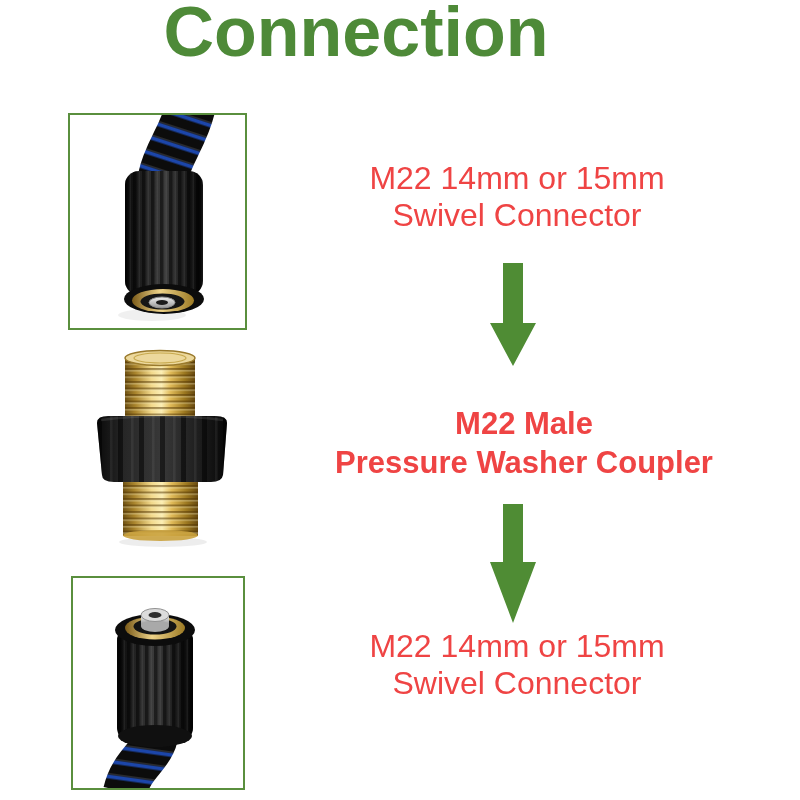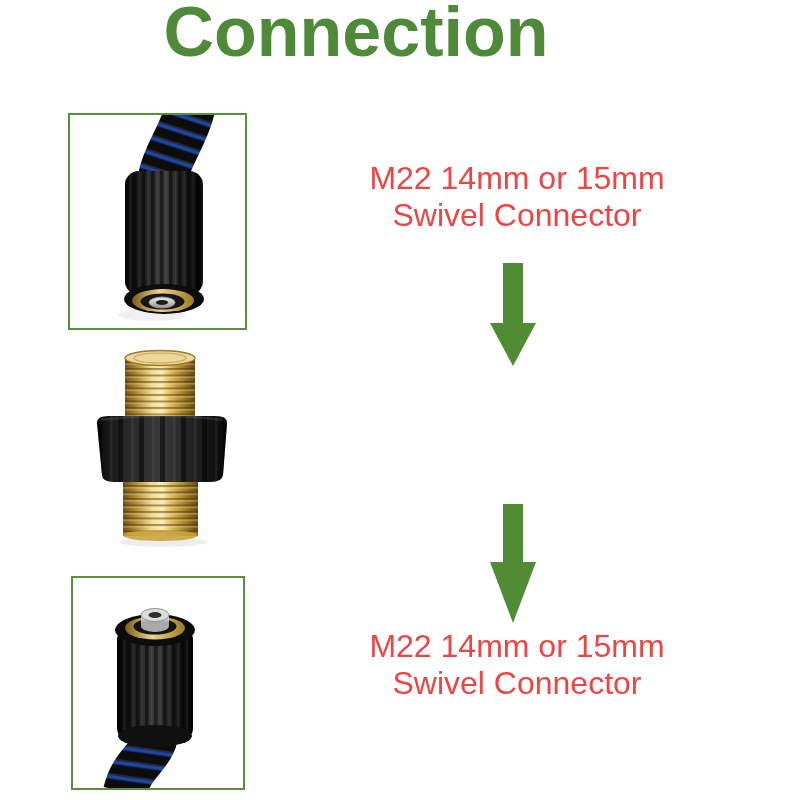--- a/index.html
+++ b/index.html
@@ -171,20 +171,24 @@
 
   <div class="flow-label step-1">
     <div>M22 14mm or 15mm</div>
     <div>Swivel Connector</div>
   </div>
 
   <svg class="arrow arrow-1" width="46" height="103" viewBox="0 0 46 103" aria-hidden="true">
     <path d="M13 0 H33 V60 H46 L23 103 L0 60 H13 Z" fill="#4f8c34"></path>
   </svg>
 
+  <div class="flow-label step-2">
+    <div>M22 Male</div>
+    <div>Pressure Washer Coupler</div>
+  </div>
 
   <svg class="arrow arrow-2" width="46" height="119" viewBox="0 0 46 119" aria-hidden="true">
     <path d="M13 0 H33 V58 H46 L23 119 L0 58 H13 Z" fill="#4f8c34"></path>
   </svg>
 
   <div class="flow-label step-3">
     <div>M22 14mm or 15mm</div>
     <div>Swivel Connector</div>
   </div>
 

